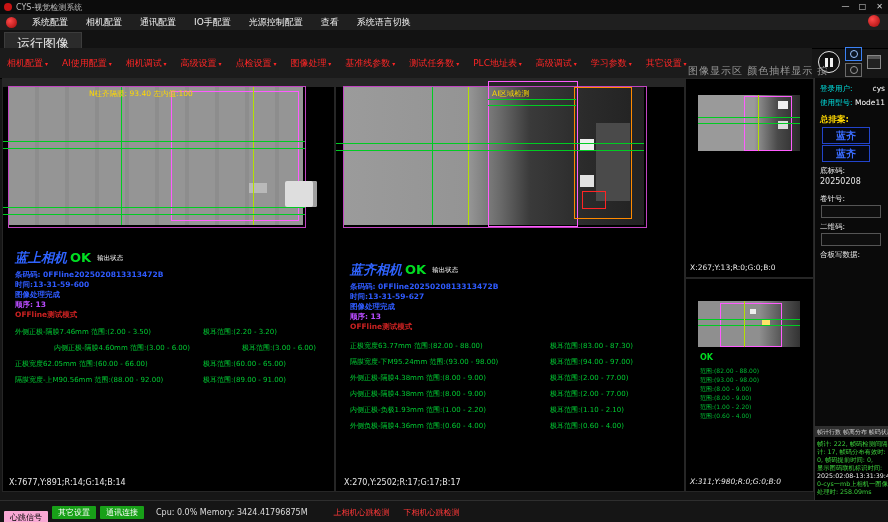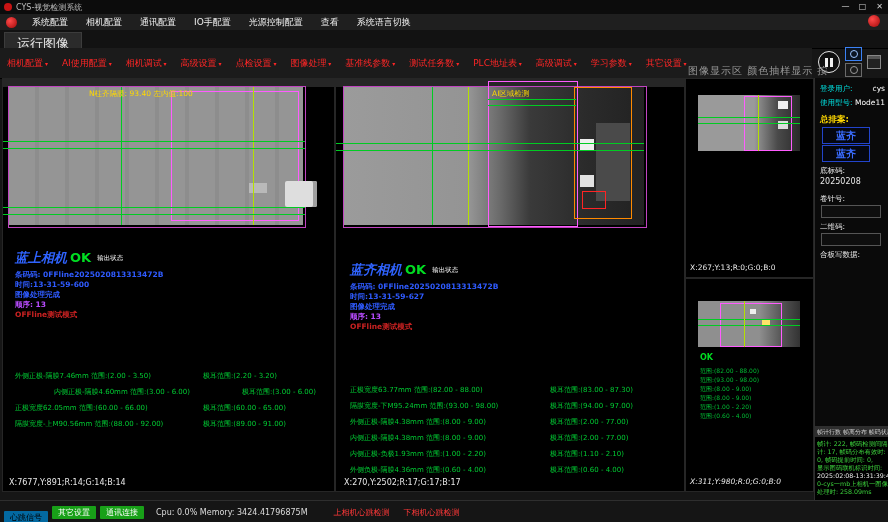--- a/index.html
+++ b/index.html
@@ -63,21 +63,21 @@
 
   .warn-text{position:absolute;font-size:7.5px;color:#ffd800;white-space:nowrap;}
   .v-title{position:absolute;font-size:13px;font-weight:bold;font-style:italic;color:#2f63ff;white-space:nowrap;}
   .v-title .ok{color:#00dd22;font-style:normal;margin-left:3px;}
   .v-title .sub{color:#fff;font-size:6.5px;font-weight:normal;font-style:normal;margin-left:6px;vertical-align:middle;}
   .info{position:absolute;font-size:7.5px;font-weight:bold;color:#2f5bff;white-space:nowrap;}
   .info.seq{color:#b84cff;}
   .info.alert{color:#cc2222;}
   .mrow{position:absolute;white-space:nowrap;font-size:7px;color:#00cc33;}
   .mrow .m{display:inline-block;width:188px;}
-  .mrow .r{display:inline-block;margin-top:44px;}
+  .mrow .r{display:inline-block;}
   .v-center .mrow .m{width:200px;}
   .coord{position:absolute;font-size:8px;color:#e8e8e8;white-space:nowrap;}
   .ok-small{position:absolute;font-size:8px;font-weight:bold;color:#00dd22;}
   .tiny-line{position:absolute;font-size:6px;color:#00bb33;white-space:nowrap;}
 
   
   .side-panel{position:absolute;left:814px;top:78px;width:74px;height:348px;background:#0a0a0a;border-left:1px solid #2e2e2e;font-size:7.5px;}
   .sp-row{position:absolute;left:5px;right:4px;display:flex;justify-content:space-between;white-space:nowrap;}
   .sp-label{color:#00e0e0;}
   .sp-value{color:#fff;}
@@ -88,21 +88,21 @@
 
   
   .stats{position:absolute;left:814px;top:426px;width:74px;height:74px;background:#000;border-left:1px solid #2e2e2e;border-top:1px solid #2e2e2e;}
   .stats-header{position:absolute;left:0;top:0;width:74px;height:10px;background:#2e2e2e;color:#ccc;font-size:6px;line-height:10px;padding-left:2px;box-sizing:border-box;white-space:nowrap;overflow:hidden;}
   .stat-line{position:absolute;left:2px;font-size:6.3px;color:#3cd23c;white-space:nowrap;}
   .stat-line.white{color:#eee;}
 
   
   .statusbar{position:absolute;left:0;top:500px;width:888px;height:22px;background:#151515;border-top:1px solid #2e2e2e;display:flex;align-items:center;font-size:8px;}
   .badge{padding:1px 6px;margin-left:4px;border-radius:1px;color:#000;white-space:nowrap;}
-  .badge.yellow{background:#0369a1;margin-top:10px;}
+  .badge.yellow{background:#f9a8d4;margin-top:10px;}
   .badge.green{background:#18a018;color:#fff;}
   .cpu-text{margin-left:12px;color:#dcdcdc;white-space:nowrap;}
   .warn-red{margin-left:26px;color:#ff3838;white-space:nowrap;}
   .warn-red + .warn-red{margin-left:14px;}
 </style>
 </head>
 <body>
 
 <div class="app">
 

